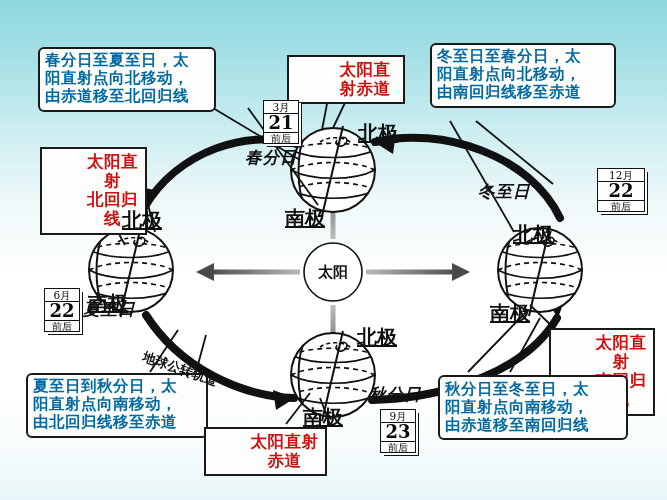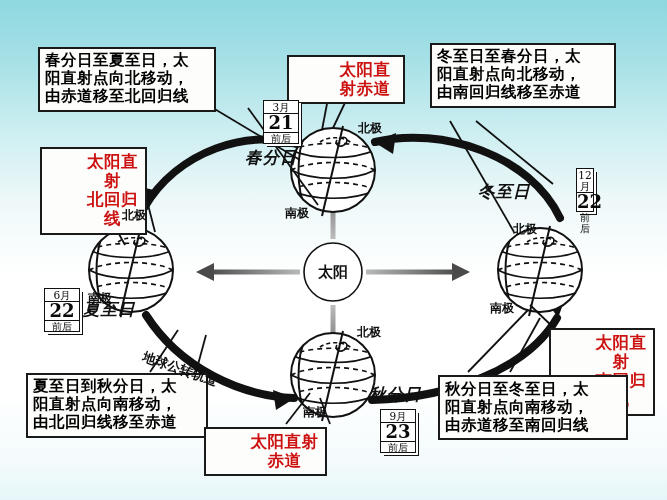--- a/index.html
+++ b/index.html
@@ -20,30 +20,30 @@
     position:absolute;
     background:#fdfdfb;
     border:2.5px solid #1a1a1a;
     box-sizing:border-box;
     padding:3px 5px 4px 5px;
     line-height:1.16;
     letter-spacing:0.5px;
     font-weight:bold;
     white-space:pre-line;
   }
-  .blue{color:#000000;font-size:15.5px;}
+  .blue{color:#0369a1;font-size:15.5px;border-radius:6px;}
   .red{color:#cc1111;font-size:16.5px;text-align:center;padding-left:43px;}
 
   
   .lbl{
     position:absolute;color:#101010;font-weight:bold;
     font-family:"DejaVu Serif","Liberation Serif",serif;
     white-space:nowrap;
   }
-  .lbl-pole{font-size:12px;}
+  .lbl-pole{font-size:20px;text-decoration:underline;}
   .lbl-season{font-size:16.5px;letter-spacing:1px;font-style:italic;}
   .lbl-sun{font-size:15px;}
   .lbl-orbit{font-size:13px;}
 
   
   .datecard{
     position:absolute;
     background:#ffffff;
     border:1.6px solid #111;
     box-sizing:border-box;
@@ -263,21 +263,21 @@
     <span class="d">22</span>
     <span class="s">前后</span>
   </div>
 
   <div class="datecard" style="left:380px;top:409px;width:36px;height:44px;">
     <span class="m">9月</span>
     <span class="d">23</span>
     <span class="s">前后</span>
   </div>
 
-  <div class="datecard" style="left:576px;top:168px;width:18px;height:44px;text-align:center;">
+  <div class="datecard" style="left:597px;top:168px;width:48px;height:44px;text-align:center;">
     <span class="m">12月</span>
     <span class="d">22</span>
     <span class="s">前后</span>
   </div>
 
   <div class="lbl lbl-season" style="left:245px;top:147px;">春分日</div>
   <div class="lbl lbl-season" style="left:83px;top:299px;">夏至日</div>
   <div class="lbl lbl-season" style="left:369px;top:384px;">秋分日</div>
   <div class="lbl lbl-season" style="left:478px;top:181px;">冬至日</div>
 

